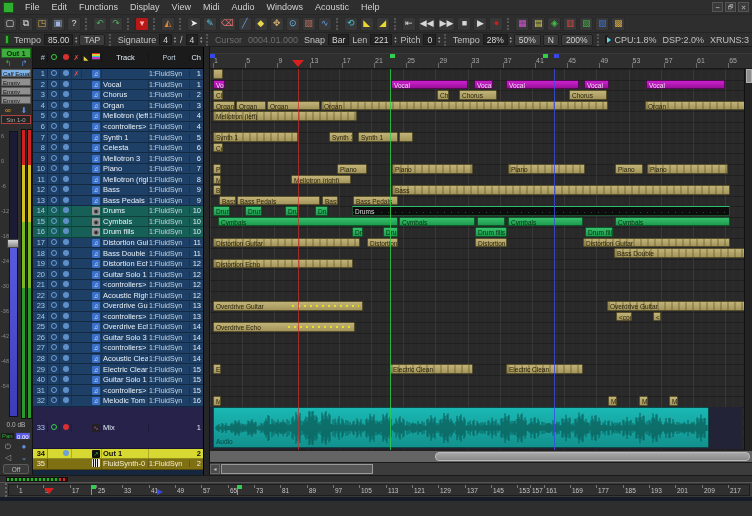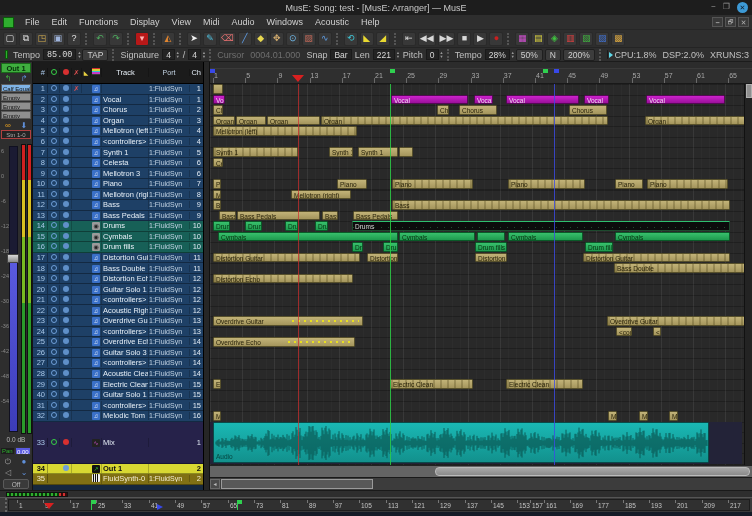--- a/index.html
+++ b/index.html
@@ -123,28 +123,20 @@
   .ovtick{position:absolute;top:0;width:1px;height:3px;background:#777;}
   .ovline{position:absolute;top:0;bottom:0;width:1px;background:#2fd04f;}
   .ovtri-r{position:absolute;top:3px;width:0;height:0;border-left:5px solid transparent;border-right:5px solid transparent;border-top:6px solid #d82020;}
   .ovtri-b{position:absolute;top:4px;width:0;height:0;border-top:3px solid transparent;border-bottom:3px solid transparent;border-left:6px solid #3848e8;}
   .bottombar{height:4px;background:#151b27;}
 </style>
 </head>
 <body>
 
 <div id="app">
-  <div class="titlebar">
-    <div class="title">MusE: Song: test - [MusE: Arranger] — MusE</div>
-    <div class="tb-btns">
-      <span class="tb-btn">−</span>
-      <span class="tb-btn">❐</span>
-      <span class="tb-close">✕</span>
-    </div>
-  </div>
 
   <div class="menubar">
     <span class="logo"></span>
     <span id="menu-items" style="display:flex;align-items:flex-end;">
         <span class="menu-item">File</span>
         <span class="menu-item">Edit</span>
         <span class="menu-item">Functions</span>
         <span class="menu-item">Display</span>
         <span class="menu-item">View</span>
         <span class="menu-item">Midi</span>
@@ -200,21 +192,21 @@
       <span class="tbtn" style="color: rgb(64, 192, 64);">◈</span>
       <span class="tbtn" style="color: rgb(224, 64, 64);">▥</span>
       <span class="tbtn" style="color: rgb(64, 176, 64);">▧</span>
       <span class="tbtn" style="color: rgb(64, 112, 208);">▨</span>
       <span class="tbtn" style="color: rgb(208, 160, 64);">▩</span>
     </div>
 
   <div class="toolbar2">
     <span class="logo" style="width:9px;height:9px;margin:0 2px;"></span>
     <span class="t2lab">Tempo</span>
-    <span class="field" style="width:36px;font-family:Liberation Mono, monospace;">85.00</span>
+    <span class="field" style="width:36px;">85.00</span>
     <span class="spin">
         <span>▲</span>
         <span>▼</span>
       </span>
     <span class="btn2">TAP</span>
     <span class="sep"></span>
     <span class="t2lab">Signature</span>
     <span class="field" style="width:16px;">4</span>
     <span class="spin">
         <span>▲</span>

